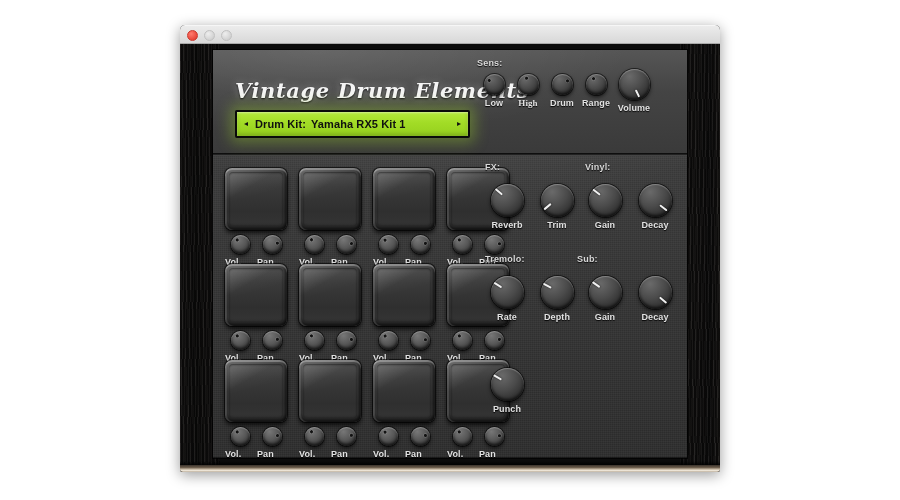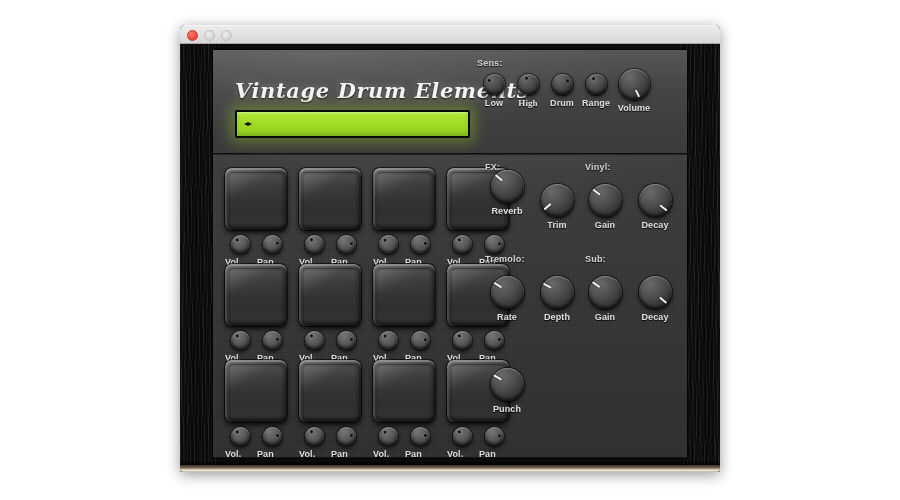--- a/index.html
+++ b/index.html
@@ -215,20 +215,21 @@
       <div class="plate">
 
         <div class="header"></div>
         <div class="hdr-rule"></div>
 
         <div class="logo">Vintage Drum Elements</div>
 
         <div class="lcd-wrap">
           <div class="lcd">
             <span class="lcd-arrow">◂</span>
+            <span class="lcd-text"><span>Drum Kit:</span><span class="kitname">Yamaha RX5 Kit 1</span></span>
             <span class="lcd-arrow">▸</span>
           </div>
         </div>
 
         <div id="sensMount" style="position: absolute; left: 264px; top: 8px; width: 200px; height: 92px;">
             <div class="grp-label" style="left: 0px; top: 0px;">Sens:</div>
             <div class="knob-cell" style="left: 2px; top: 16px; width: 30px;">
               <div class="knob k-sm">
                 <span class="pip" style="transform: rotate(-145deg) translateX(6px);"></span>
               </div>
@@ -462,21 +463,21 @@
                     <span class="pip" style="transform: rotate(-9deg) translateX(5px);"></span>
                   </div>
                   <div class="knob-label">Pan</div>
                 </div>
               </div>
             </div>
           </div>
 
         <div class="rpanel" id="rpMount">
             <div class="grp-label" style="left: 0px; top: 0px; text-align: right;">FX:</div>
-            <div class="knob-cell" style="left: 0px; top: 8px; width: 44px;">
+            <div class="knob-cell" style="left: 0px; top: 22px; width: 44px;">
               <div class="knob k-big">
                 <span class="tick" style="width: 9px; height: 2px; margin-top: -1px; transform: rotate(-140deg) translateX(7px);"></span>
               </div>
               <div class="knob-label">Reverb</div>
             </div>
             <div class="knob-cell" style="left: 50px; top: 22px; width: 44px;">
               <div class="knob k-big">
                 <span class="tick" style="width: 9px; height: 2px; margin-top: -1px; transform: rotate(140deg) translateX(7px);"></span>
               </div>
               <div class="knob-label">Trim</div>
@@ -500,21 +501,21 @@
                 <span class="tick" style="width: 9px; height: 2px; margin-top: -1px; transform: rotate(-148deg) translateX(7px);"></span>
               </div>
               <div class="knob-label">Rate</div>
             </div>
             <div class="knob-cell" style="left: 50px; top: 114px; width: 44px;">
               <div class="knob k-big">
                 <span class="tick" style="width: 9px; height: 2px; margin-top: -1px; transform: rotate(-152deg) translateX(7px);"></span>
               </div>
               <div class="knob-label">Depth</div>
             </div>
-            <div class="grp-label" style="left: 100px; top: 92px;">Sub:</div>
+            <div class="grp-label" style="left: 92px; top: 92px;">Sub:</div>
             <div class="knob-cell" style="left: 98px; top: 114px; width: 44px;">
               <div class="knob k-big">
                 <span class="tick" style="width: 9px; height: 2px; margin-top: -1px; transform: rotate(-145deg) translateX(7px);"></span>
               </div>
               <div class="knob-label">Gain</div>
             </div>
             <div class="knob-cell" style="left: 148px; top: 114px; width: 44px;">
               <div class="knob k-big">
                 <span class="tick" style="width: 9px; height: 2px; margin-top: -1px; transform: rotate(40deg) translateX(7px);"></span>
               </div>

